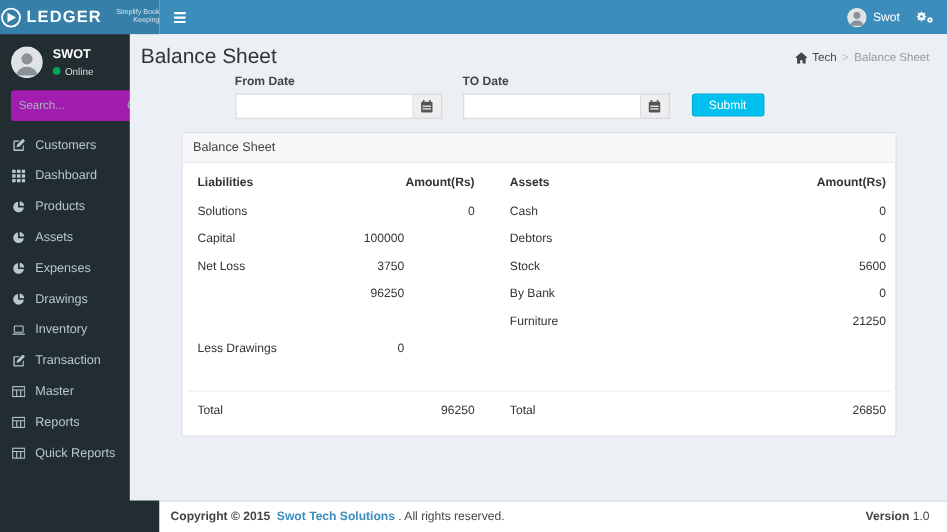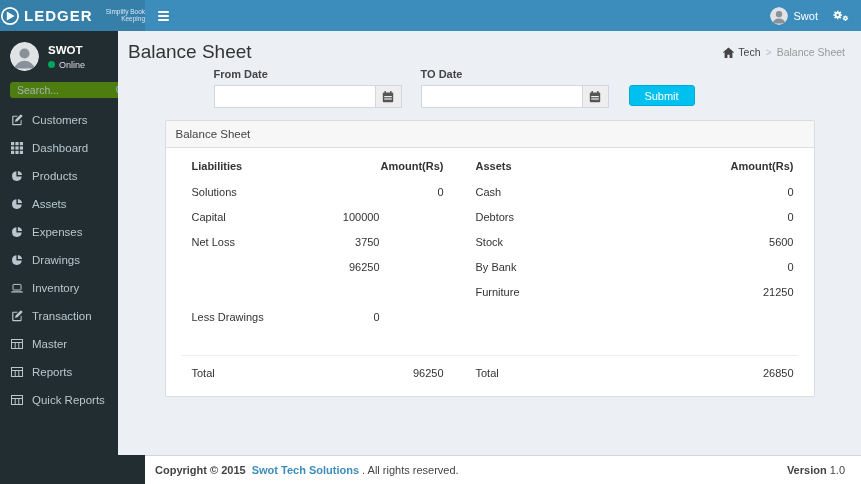--- a/index.html
+++ b/index.html
@@ -24,21 +24,21 @@
   .avatar-sm{width:18px;height:18px;border-radius:50%;overflow:hidden;display:block}
   .cogs{color:#fff;display:flex;cursor:pointer}
 
   
   .sidebar{position:absolute;top:31px;left:0;bottom:0;width:145px;background:var(--sidebar-bg)}
   .user-panel{display:flex;align-items:center;gap:9px;padding:11px 10px 8px}
   .avatar-lg{width:29px;height:29px;border-radius:50%;overflow:hidden;display:block;flex:none}
   .user-name{color:#fff;font-weight:bold;font-size:11.5px}
   .user-status{display:flex;align-items:center;gap:4px;color:#ddd;font-size:9px;margin-top:4px;cursor:pointer}
   .dot{width:7px;height:7px;border-radius:50%;background:var(--online)}
-  .sidebar-search{margin:3px 10px 8px;height:16px;background:#4d7c0f;border-radius:3px;display:flex;align-items:center;padding:0 7px}
+  .sidebar-search{margin:3px 10px 8px;height:28px;background:#a21caf;border-radius:3px;display:flex;align-items:center;padding:0 7px}
   .sidebar-search input{flex:1;min-width:0;background:transparent;border:0;outline:0;color:#fff;font-size:10.5px;font-family:inherit}
   .sidebar-search input::placeholder{color:#a7b4ba}
   .sidebar-search .sbtn{background:none;border:0;display:flex;cursor:pointer;color:#95a5ad;padding:0}
   .nav-label{padding:7px 10px 5px;font-size:9px;font-weight:bold;letter-spacing:.4px;color:#4b646f}
   .side-nav{list-style:none}
   .side-nav li{height:28px;display:flex;align-items:center;padding:0 11px;color:var(--sidebar-text);cursor:pointer;font-size:11.5px}
   .side-nav .icon{width:13px;margin-right:8px;display:flex;align-items:center}
   .side-nav .chev{margin-left:auto;font-size:14px;line-height:1;color:var(--sidebar-text)}
 
   
@@ -55,21 +55,21 @@
   .field{display:flex;flex-direction:column}
   .field label{font-size:11px;font-weight:bold;color:#444;margin-bottom:5px}
   .input-group{display:flex;width:188px;height:23px}
   .input-group input{flex:1;min-width:0;border:1px solid #d2d6de;background:#fff;padding:0 6px;font-size:11px;font-family:inherit;outline:0}
   .addon{width:26px;background:#eee;border:1px solid #d2d6de;border-left:0;display:flex;align-items:center;justify-content:center;cursor:pointer}
   .gap1{width:19px}
   .submit-btn{margin-left:20px;margin-top:17px;width:66px;height:21px;background:var(--accent);border:1px solid #00acd6;border-radius:3px;color:#fff;font-size:11px;font-family:inherit;cursor:pointer}
 
   .panel{margin-top:12px;background:#fff;border:1px solid #d9dde2;border-radius:2px}
   .panel-heading{padding:7px 10px;background:#f7f7f7;border-bottom:1px solid #ddd;font-size:11.5px;color:#444;border-radius:2px 2px 0 0}
-  .panel-body{padding:4px 16px 8px}
+  .panel-body{padding:4px 4px 8px}
   table.bs{width:100%;border-collapse:collapse;font-size:11px;color:#333}
   table.bs th{font-weight:bold;padding:8px 8px}
   table.bs td{padding:7px 8px;line-height:11px}
   .c1{text-align:left;padding-left:10px !important;width:140px}
   .c2{text-align:right;width:130px;padding-right:8px !important}
   .c2.inner{padding-right:72px !important}
   .c3{text-align:left;padding-left:24px !important;width:140px}
   .c4{text-align:right;padding-right:4px !important}
   tr.total-row td{border-top:1px solid #ededed;padding-top:12px;padding-bottom:9px}
 

